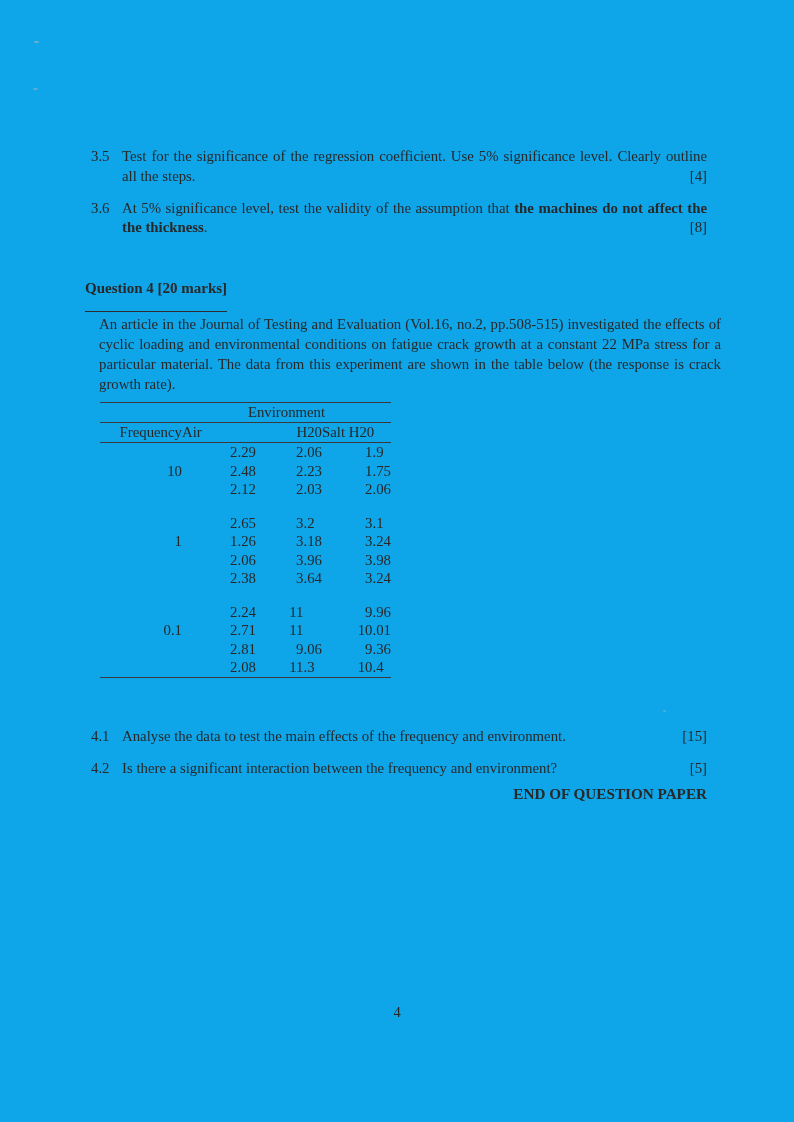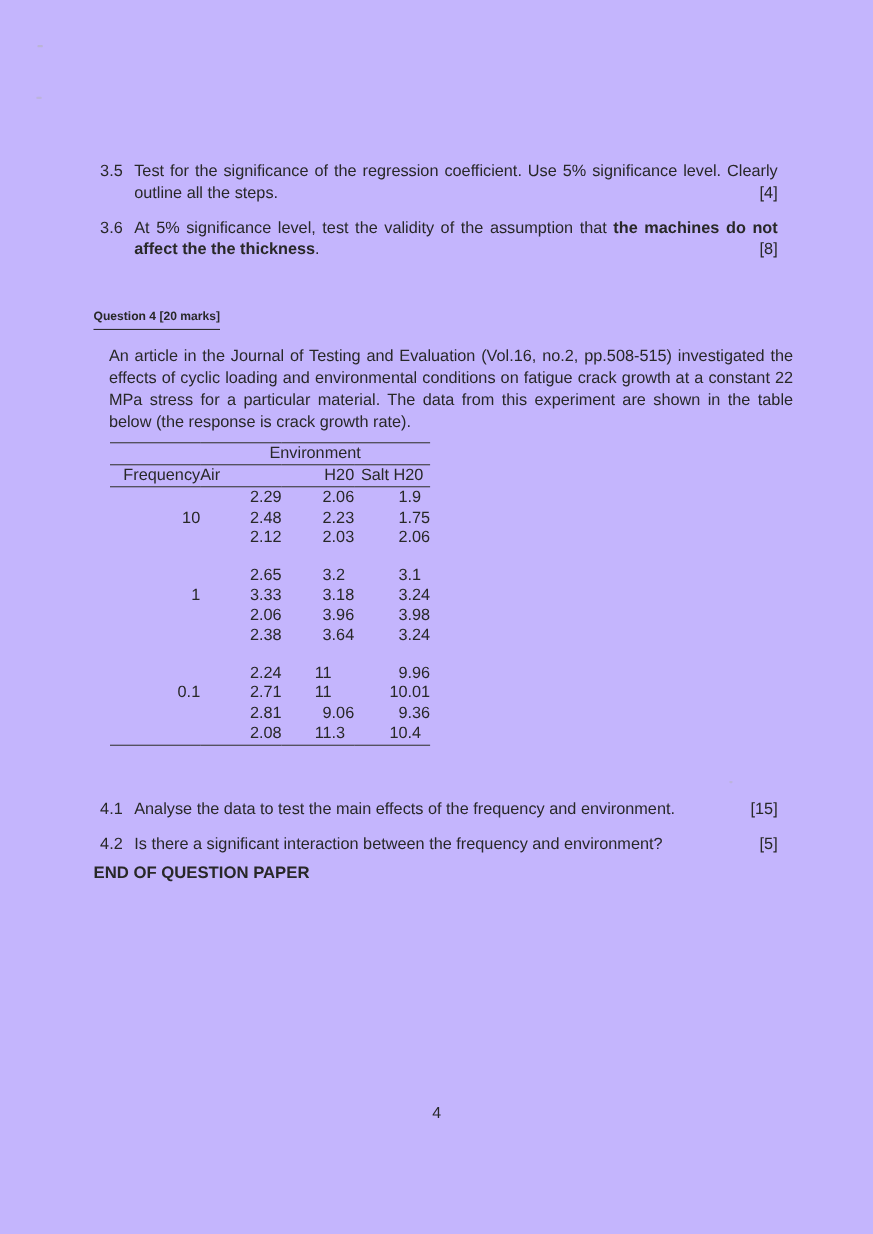--- a/index.html
+++ b/index.html
@@ -1,20 +1,20 @@
 <!DOCTYPE html>
 <html><head>
 <meta charset="utf-8">
 <style>
   html,body { margin:0; padding:0; background:#ffffff; }
   .page {
     position:relative;
     width:794px; height:1122px;
-    background:#c4b5fd;
-    font-family:Liberation Sans, sans-serif;
+    background:#0ea5e9;
+    font-family:Liberation Serif, serif;
     color:#282828;
     overflow:hidden;
   }
   
   .artifact { position:absolute; background:#b4b4b6; border-radius:1px; }
   .a1 { left:34px; top:41px;  width:5px; height:2px; opacity:.55; }
   .a2 { left:33px; top:88px;  width:5px; height:2px; opacity:.45; }
   .a3 { left:663px; top:710px; width:3px; height:2px; opacity:.45; }
 
   
@@ -24,22 +24,22 @@
   .item { position:relative; padding-left:37px; text-align:justify;
           font-size:14.8px; line-height:19.8px; }
   .q3-block .item  { margin-bottom:12px; }
   .q4i-block .item { margin-bottom:12px; text-align:left; }
   .item-num { position:absolute; left:6px; top:0;text-align:center; }
   .marks { position:absolute; right:0; bottom:0; }
   .bold-seg { font-weight:700; }
 
   .q4-heading {
     position:absolute; left:85px; top:280px;
-    font-weight:700; font-size:11px; line-height:17px;
-    border-bottom:1.4px solid #2c2c2c; padding-bottom:2px;
+    font-weight:700; font-size:15px; line-height:17px;
+    border-bottom:1.4px solid #2c2c2c; padding-bottom:14px;
   }
   .intro {
     position:absolute; left:99px; top:314px; width:622px;
     font-size:14.8px; line-height:20px; text-align:justify;
   }
 
   
   .tbl-wrap { position:absolute; left:100px; top:402px; }
   table.data { border-collapse:collapse; table-layout:fixed; width:291px;
                font-size:14.8px; }
@@ -49,29 +49,29 @@
   }
   tr.hdr td, tr.hdr th { height:19px; line-height:19px; }
   .rule-top { border-top:1.6px solid #3a3a3a; }
   .rule-bot { border-bottom:1.6px solid #3a3a3a; }
   .last-row td { border-bottom:1.6px solid #3a3a3a; }
   tr.spacer td { height:15px; }
   .env-cell { text-align:center; padding-right:45px; }
   .h-freq { text-align:right;  padding-left:4px; }
   .h-air  { text-align:left;  padding-left:5px; }
   .h-h2o  { text-align:right; padding-right:4px; }
-  .h-salt { text-align:center; padding-right:12px; }
+  .h-salt { text-align:left; padding-right:12px; }
   .c-freq { text-align:right; padding-right:6px; }
   .c-air  { text-align:right;  padding-left:5px; }
   .c-h2o  { text-align:right; padding-right:4px; }
   .c-salt { text-align:right; padding-right:14px; }
 
   .end-line {
     position:absolute; left:85px; top:785px; width:622px;
-    text-align:left; font-weight:700; font-size:15.2px;
+    text-align:right; font-weight:700; font-size:15.2px;
   }
   .page-num {
     position:absolute; left:0; top:1004px; width:794px;
     text-align:center; font-size:14.5px;
   }
 </style>
 </head>
 <body>
 
 <div class="page">
@@ -138,21 +138,21 @@
             <td colspan="4"></td>
           </tr>
           <tr>
             <td class="c-freq"></td>
             <td class="c-air">2.65</td>
             <td class="c-h2o">3.2 </td>
             <td class="c-salt">3.1 </td>
           </tr>
           <tr>
             <td class="c-freq">1</td>
-            <td class="c-air">3.33</td>
+            <td class="c-air">1.26</td>
             <td class="c-h2o">3.18</td>
             <td class="c-salt">3.24</td>
           </tr>
           <tr>
             <td class="c-freq"></td>
             <td class="c-air">2.06</td>
             <td class="c-h2o">3.96</td>
             <td class="c-salt">3.98</td>
           </tr>
           <tr>

